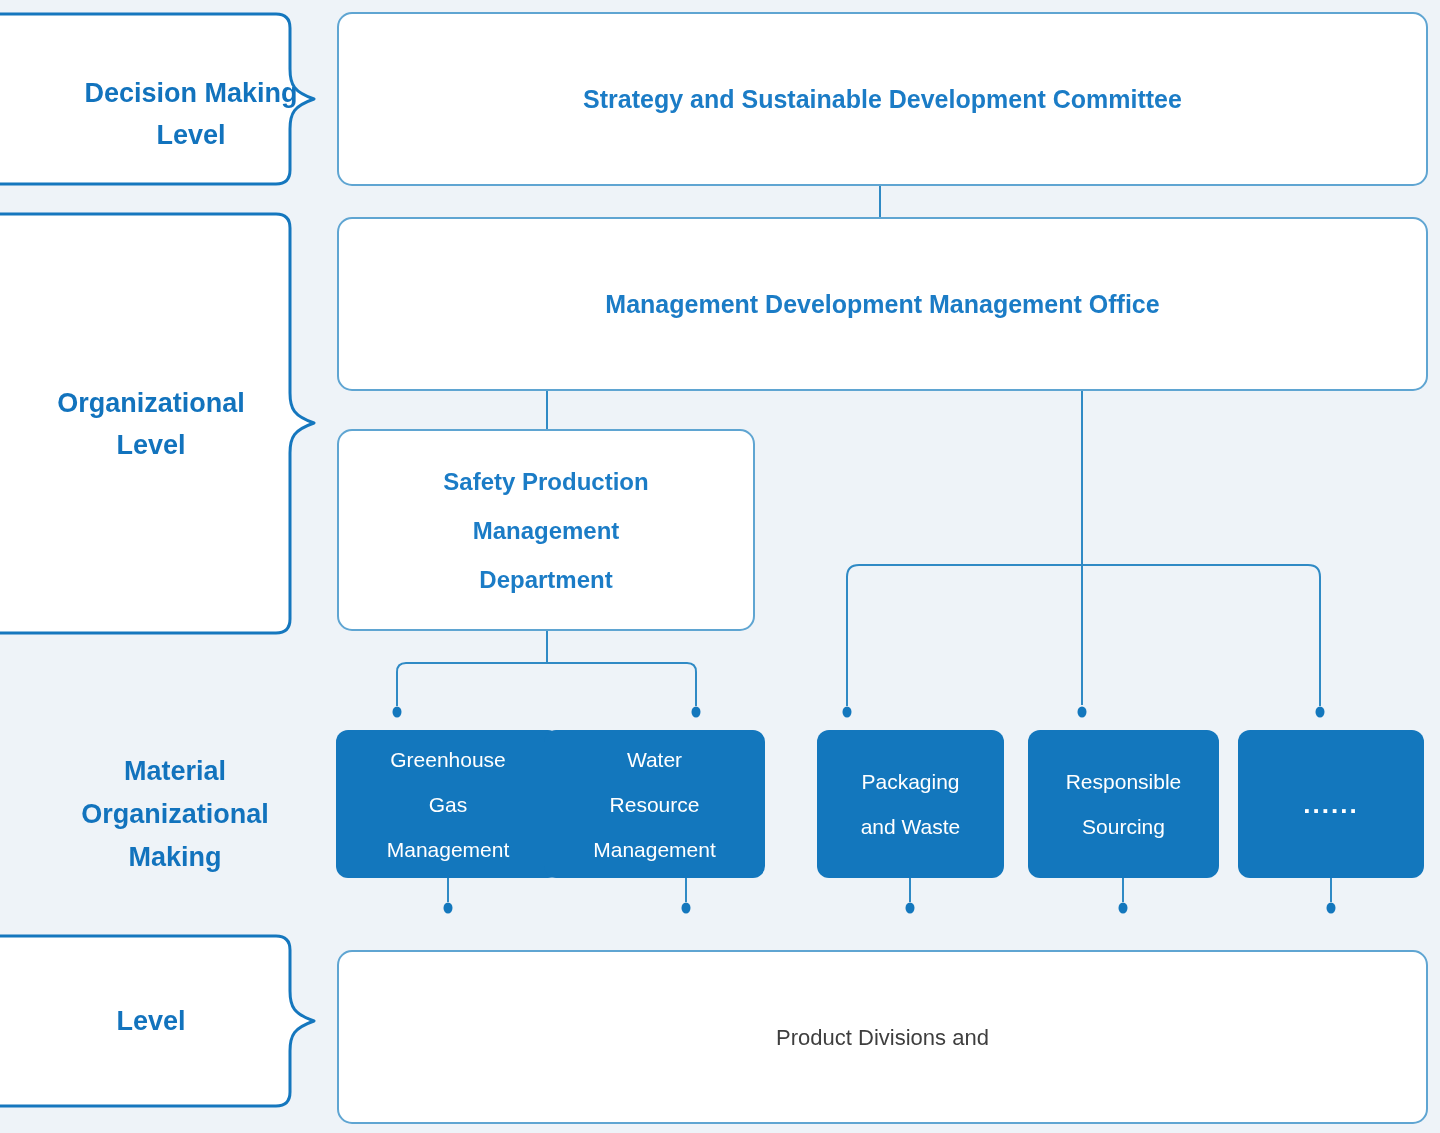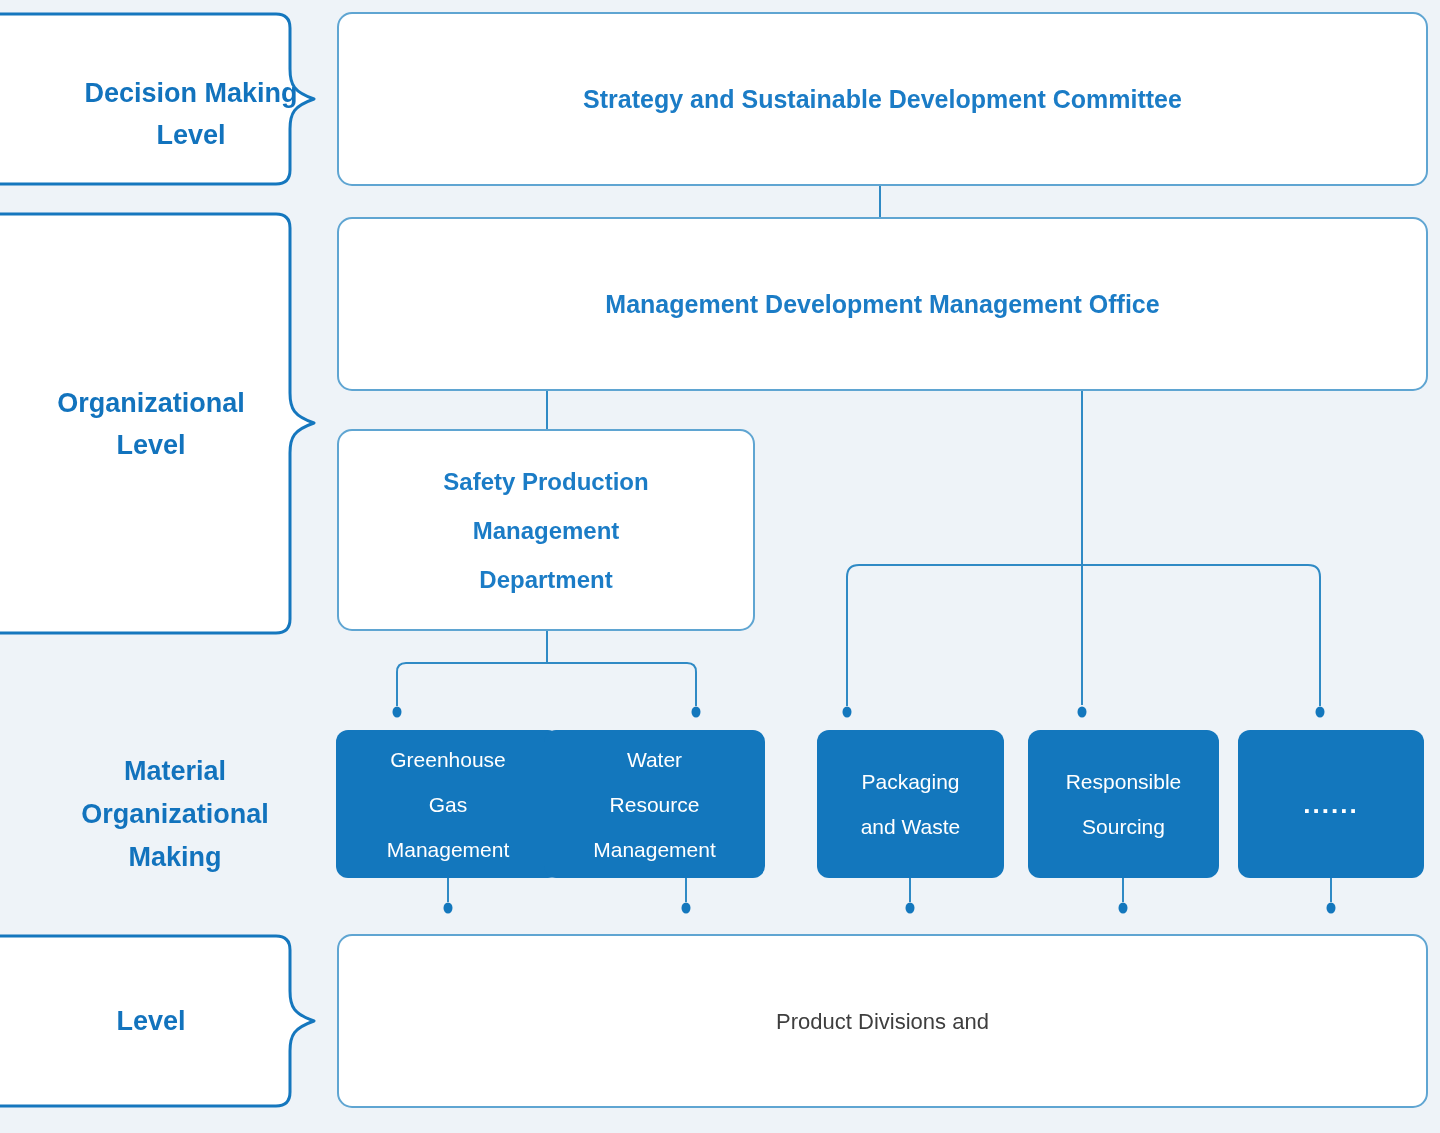--- a/index.html
+++ b/index.html
@@ -22,21 +22,21 @@
   .wbox{
     position:absolute;
     background:#ffffff;
     border:2px solid #5fa5d2;
     border-radius:15px;
     box-sizing:border-box;
     display:flex;flex-direction:column;align-items:center;justify-content:center;
     color:#1b7cc6;font-weight:600;font-size:25px;text-align:center;
   }
   .wbox.multi{line-height:49px;font-size:24px;}
-  .wbox.dark{color:#3e3e3e;font-weight:500;font-size:22px;line-height:45px;}
+  .wbox.dark{color:#3e3e3e;font-weight:500;font-size:22px;line-height:45px;margin-top:16px;}
   
   .topic{
     position:absolute;top:730px;height:148px;
     background:#1377bd;border-radius:12px;
     display:flex;flex-direction:column;align-items:center;justify-content:center;
     color:#ffffff;font-weight:500;font-size:21px;line-height:45px;text-align:center;
   }
   .topic .dots-line{font-size:26px;font-weight:700;letter-spacing:2px;}
   
   .wires{position:absolute;left:0;top:0;}

